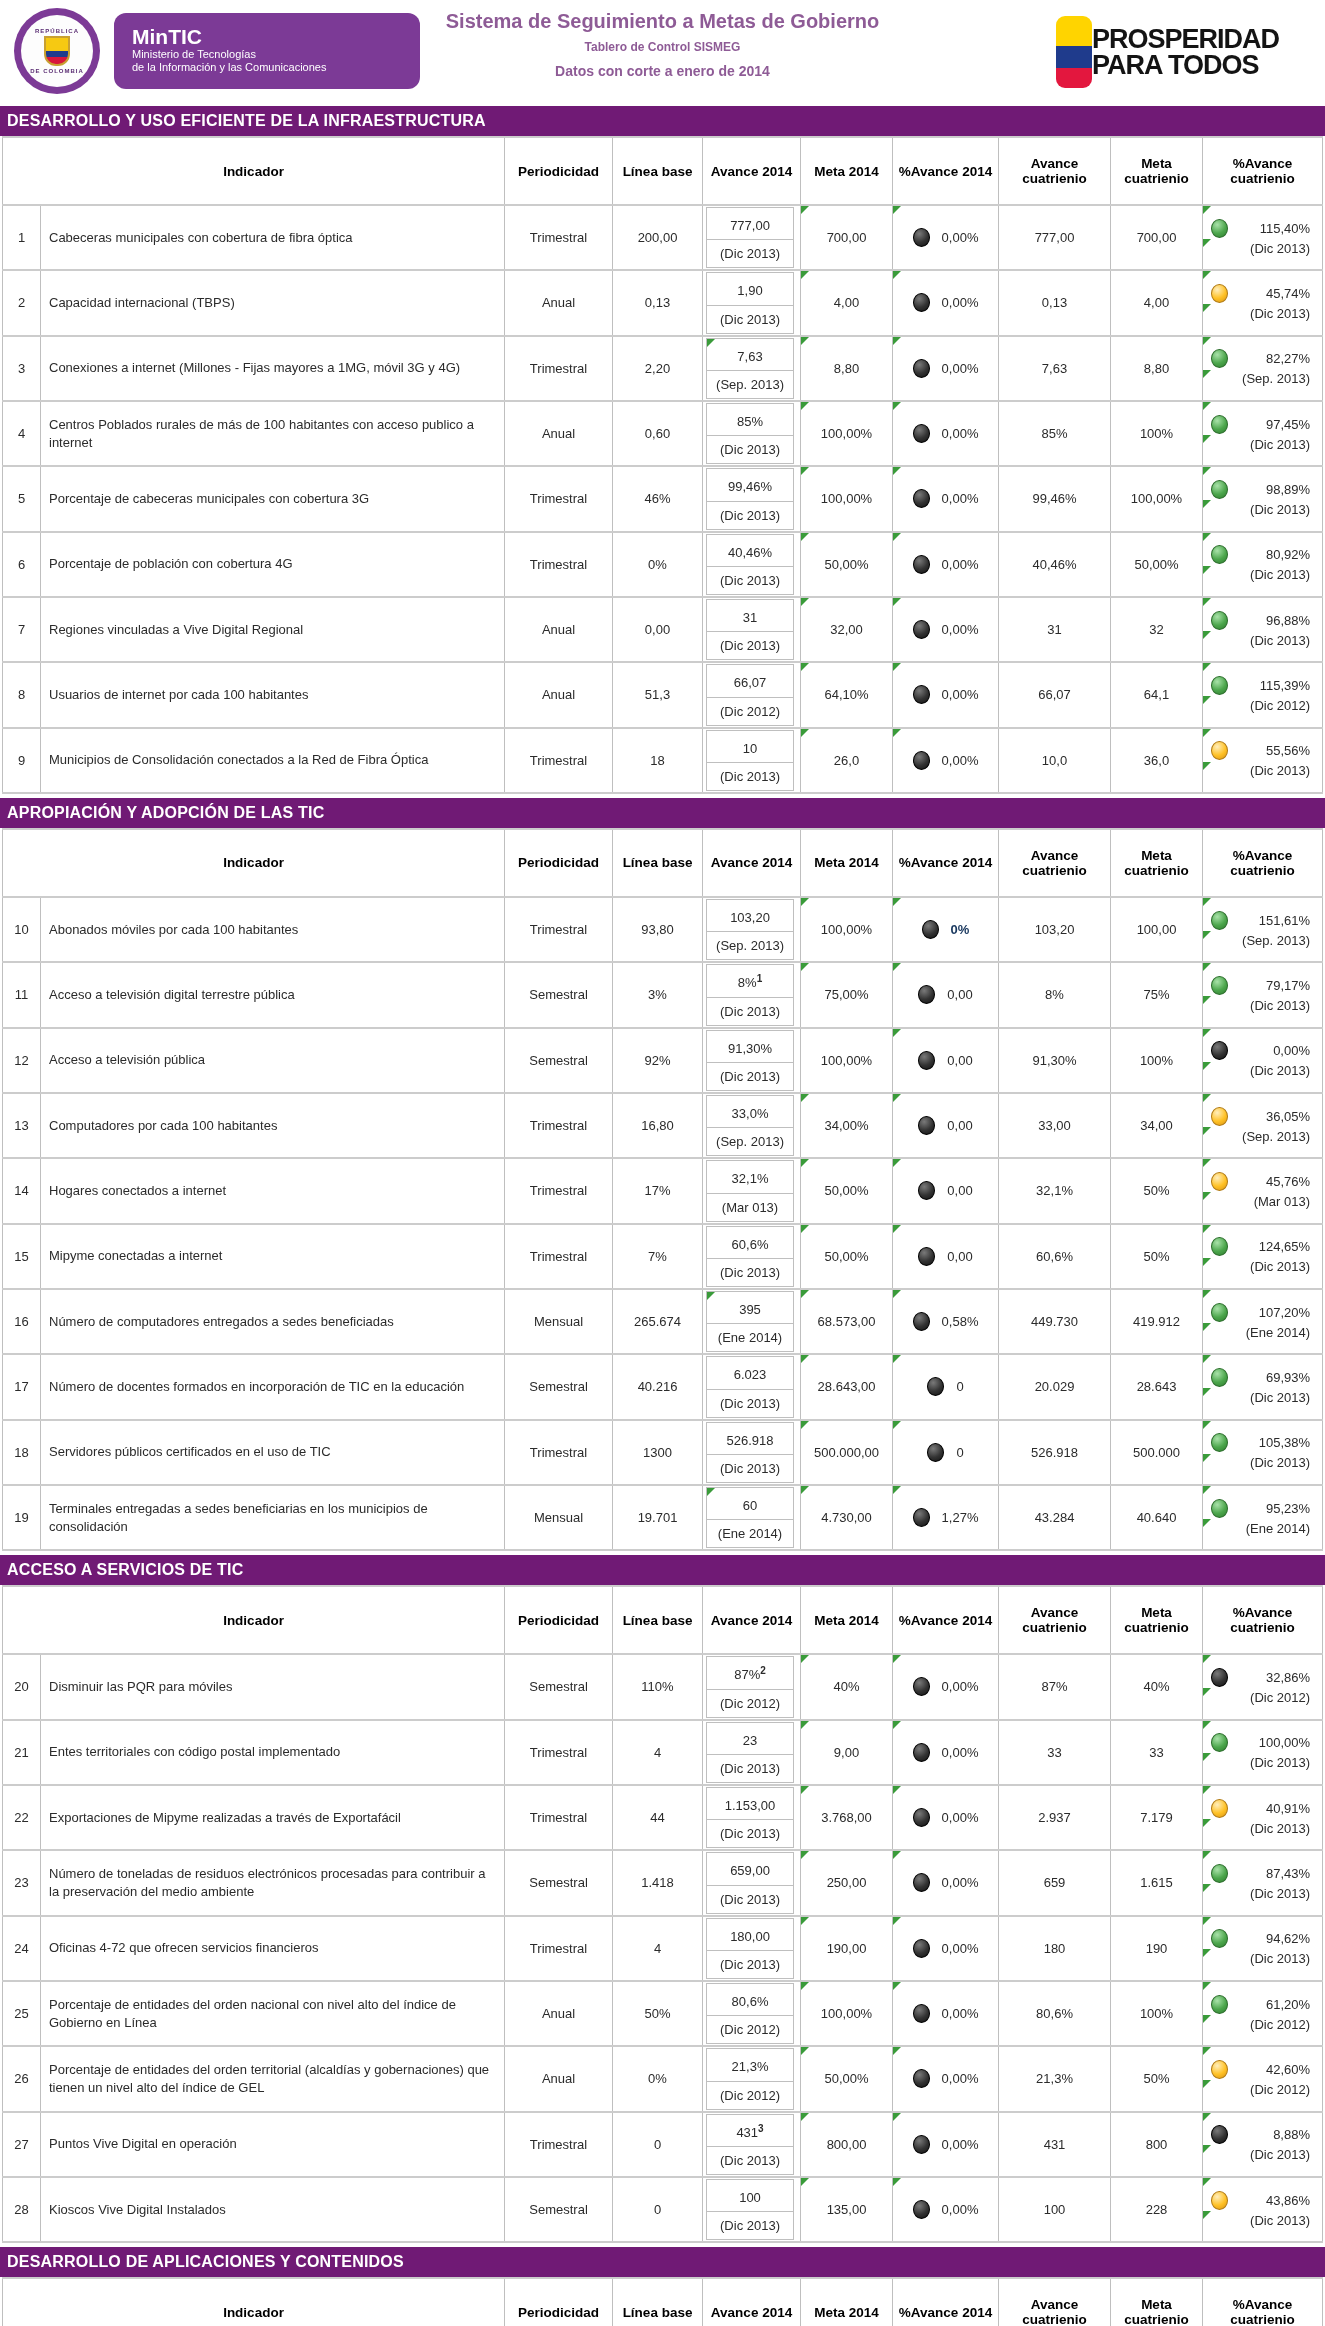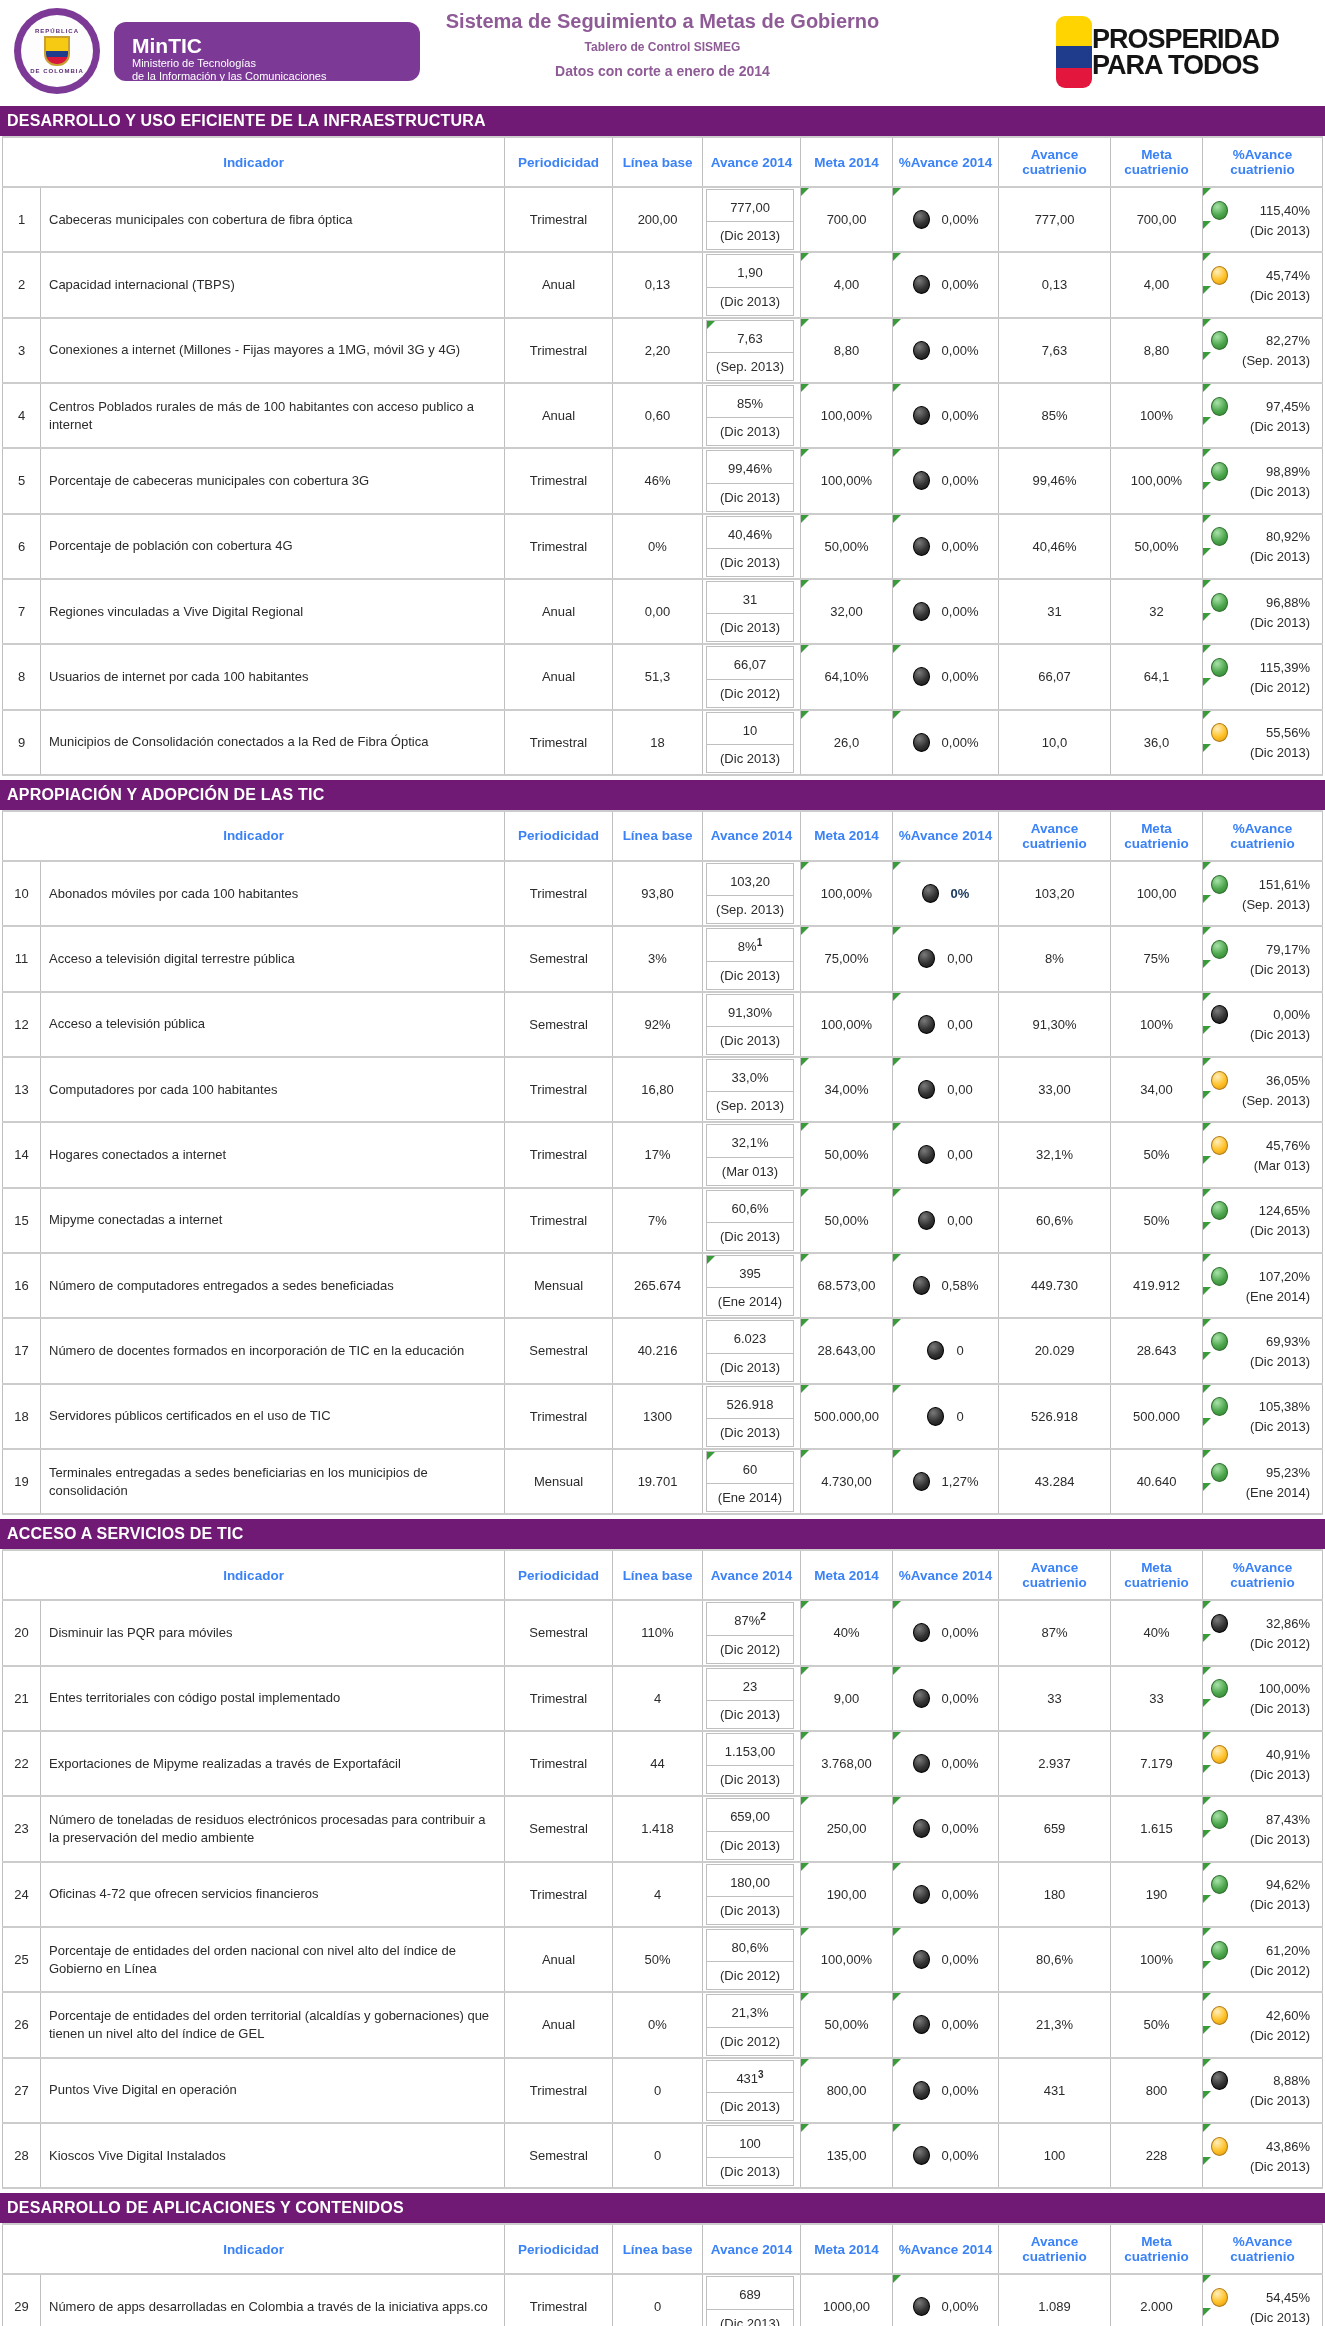--- a/index.html
+++ b/index.html
@@ -24,21 +24,21 @@
     display: flex; flex-direction: column; align-items: center; justify-content: center;
   }
   .emblem-txt { font-size: 6px; font-weight: bold; color: #5a2d73; letter-spacing: 1px; }
   .shield {
     width: 26px; height: 30px; margin: 2px 0;
     border: 2px solid #c8a032; border-radius: 0 0 12px 12px;
     background: linear-gradient(#f6c912 0 50%, #1f3b8c 50% 75%, #d8173c 75% 100%);
   }
   .mintic-box {
     background: #7c3a96; border-radius: 12px; color: #fff;
-    width: 306px; height: 59px; padding: 12px 18px;
+    width: 306px; height: 76px; padding: 12px 18px;
   }
   .mintic-brand { font-size: 21px; font-weight: bold; line-height: 23px; }
   .mintic-sub { font-size: 11px; line-height: 13px; }
   .hdr-center { position: absolute; left: 0; right: 0; top: 8px; text-align: center; color: #8e5b96; }
   .t1 { font-size: 20px; font-weight: bold; line-height: 26px; }
   .t2 { font-size: 12px; font-weight: bold; line-height: 26px; }
   .t3 { font-size: 14px; font-weight: bold; line-height: 22px; }
   .hdr-right { position: absolute; right: 46px; top: 16px; display: flex; align-items: center; }
   .flagbar {
     width: 36px; height: 72px; border-radius: 9px;
@@ -55,22 +55,22 @@
 
   
   table.grid { border-collapse: collapse; table-layout: fixed; width: 1321px; margin: 0 2px; }
   col.w-num { width: 38px; } col.w-ind { width: 464px; } col.w-per { width: 108px; }
   col.w-lin { width: 90px; } col.w-av { width: 98px; } col.w-meta { width: 92px; }
   col.w-pct { width: 106px; } col.w-avc { width: 112px; } col.w-metac { width: 92px; }
   col.w-pcq { width: 120px; }
 
   th, td { border: 1px solid #bfbfbf; border-top: 2px solid #cccccc; border-bottom: 2px solid #cccccc; }
   th {
-    color: #3b82f6; font-size: 13.5px; font-weight: bold; text-align: center;
-    height: 50px; padding: 2px 4px; background: #fff;
+    color: #000000; font-size: 13.5px; font-weight: bold; text-align: center;
+    height: 68px; padding: 2px 4px; background: #fff;
   }
   td { font-size: 13px; text-align: center; height: 60px; position: relative; background: #fff; vertical-align: middle; }
   td.c-ind { text-align: left; padding: 4px 6px 4px 8px; line-height: 18px; }
   td.c-num { font-size: 13px; }
 
   
   td.c-av { padding: 0; }
   .avbox { border: 1px solid #bfbfbf; margin: 1px 6px 1px 3px; position: relative; }
   .avval { border-bottom: 1px solid #bfbfbf; padding: 5px 2px; line-height: 17px; }
   .avdate { padding: 5px 2px; line-height: 17px; }

